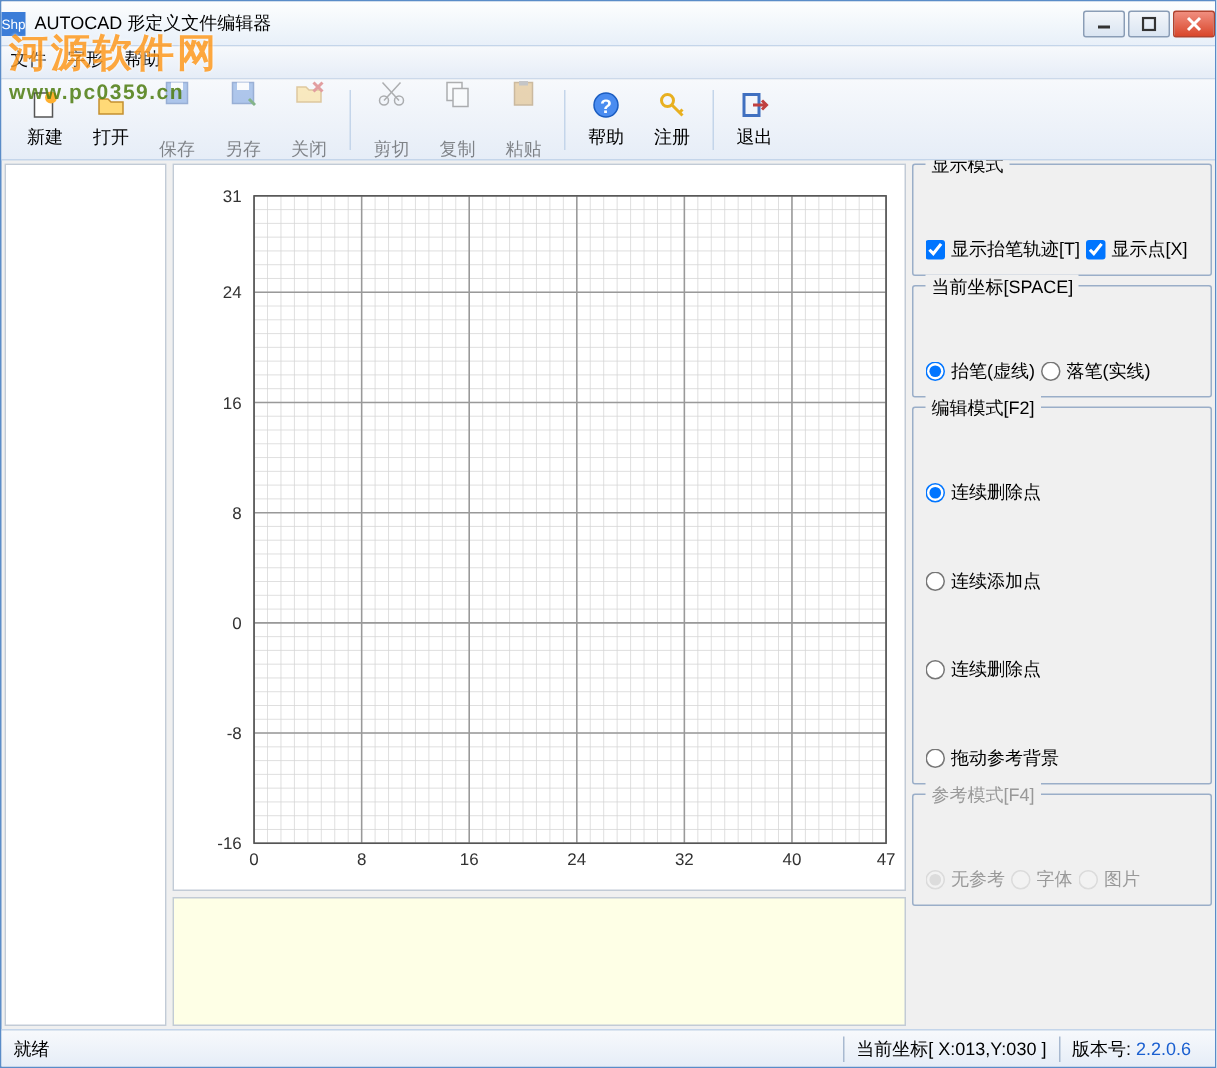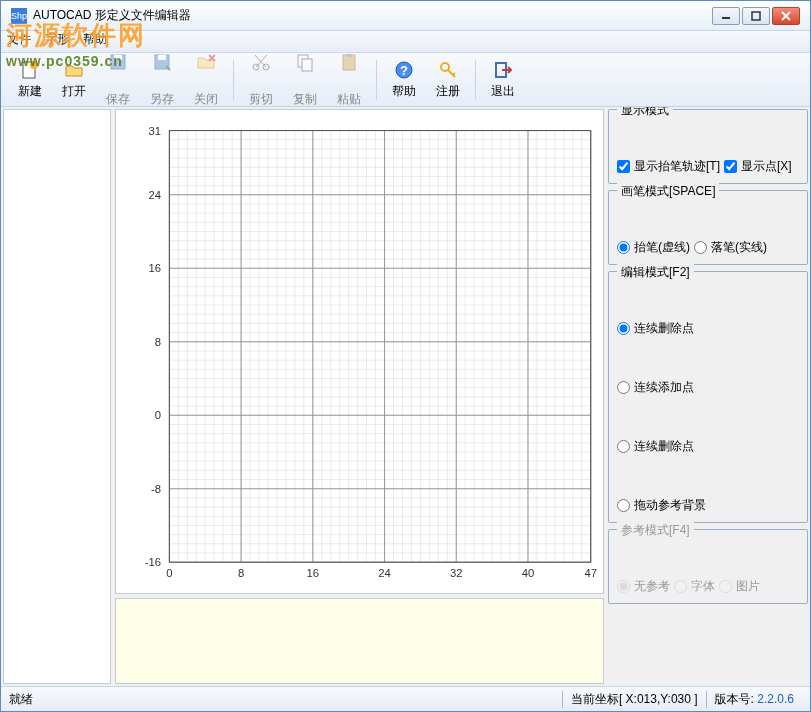--- a/index.html
+++ b/index.html
@@ -1,18 +1,18 @@
 <!DOCTYPE html>
 <html><head>
 <meta charset="utf-8">
 <style>
 * { box-sizing: border-box; margin: 0; padding: 0; }
 body { font-family: "Microsoft YaHei", SimSun, sans-serif; font-size: 12px; background: #fff; width: 811px; height: 712px; overflow: hidden; position: relative; }
 .window { width: 811px; height: 712px; border: 1px solid #5a8cc8; background: #f0f0f0; display: flex; flex-direction: column; }
-.titlebar { height: 30px; background: linear-gradient(#fdfefe, #e8f0f9); display: flex; align-items: center; padding: 0 10px; border-bottom: 1px solid #c4d5ea; }
+.titlebar { height: 30px; background: linear-gradient(#fdfefe, #e8f0f9); display: flex; align-items: center; padding: 0 0; border-bottom: 1px solid #c4d5ea; }
 .titlebar-icon { width: 16px; height: 16px; background: #3b7dd8; color: #fff; font-size: 9px; display: flex; align-items: center; justify-content: center; margin-right: 6px; }
 .titlebar-text { flex: 1; }
 .win-btns { display: flex; gap: 2px; }
 .win-btn { width: 28px; height: 18px; border: 1px solid #8a9db6; border-radius: 2px; display: flex; align-items: center; justify-content: center; background: linear-gradient(#f3f6fa,#dae5f2); cursor: pointer; font-size: 10px; }
 .win-btn.close { background: linear-gradient(#f08e7f,#d9472b); color: #fff; border-color: #b0432f; }
 .menubar { height: 22px; background: linear-gradient(#f7f9fc,#e6edf7); display: flex; align-items: flex-start; padding: 0 6px; gap: 14px; border-bottom: 1px solid #ccd9ea; }
 .menu-item { cursor: pointer; }
 .toolbar { height: 54px; background: linear-gradient(#f7f9fc,#e6edf7); display: flex; align-items: center; padding: 4px 8px; gap: 2px; border-bottom: 1px solid #c4d5ea; }
 .tool-btn { width: 42px; height: 46px; display: flex; flex-direction: column; align-items: center; justify-content: center; gap: 2px; border-radius: 3px; cursor: pointer; }
 .tool-btn.disabled { opacity: 0.45; cursor: default; gap: 19px; }
@@ -329,21 +329,21 @@
               <span>显示抬笔轨迹[T]</span>
             </label>
           <label class="chk">
               <input type="checkbox" checked="" style="">
               <span>显示点[X]</span>
             </label>
         </div>
       </div>
 
       <div class="group">
-        <div class="group-title">画笔模式[SPACE]</div>
+        <div class="group-title">当前坐标[SPACE]</div>
         <div class="group-row">
           <label class="rad">
               <input type="radio" name="pen" checked="" style="">
               <span>抬笔(虚线)</span>
             </label>
           <label class="rad">
               <input type="radio" name="pen" style="">
               <span>落笔(实线)</span>
             </label>
         </div>

